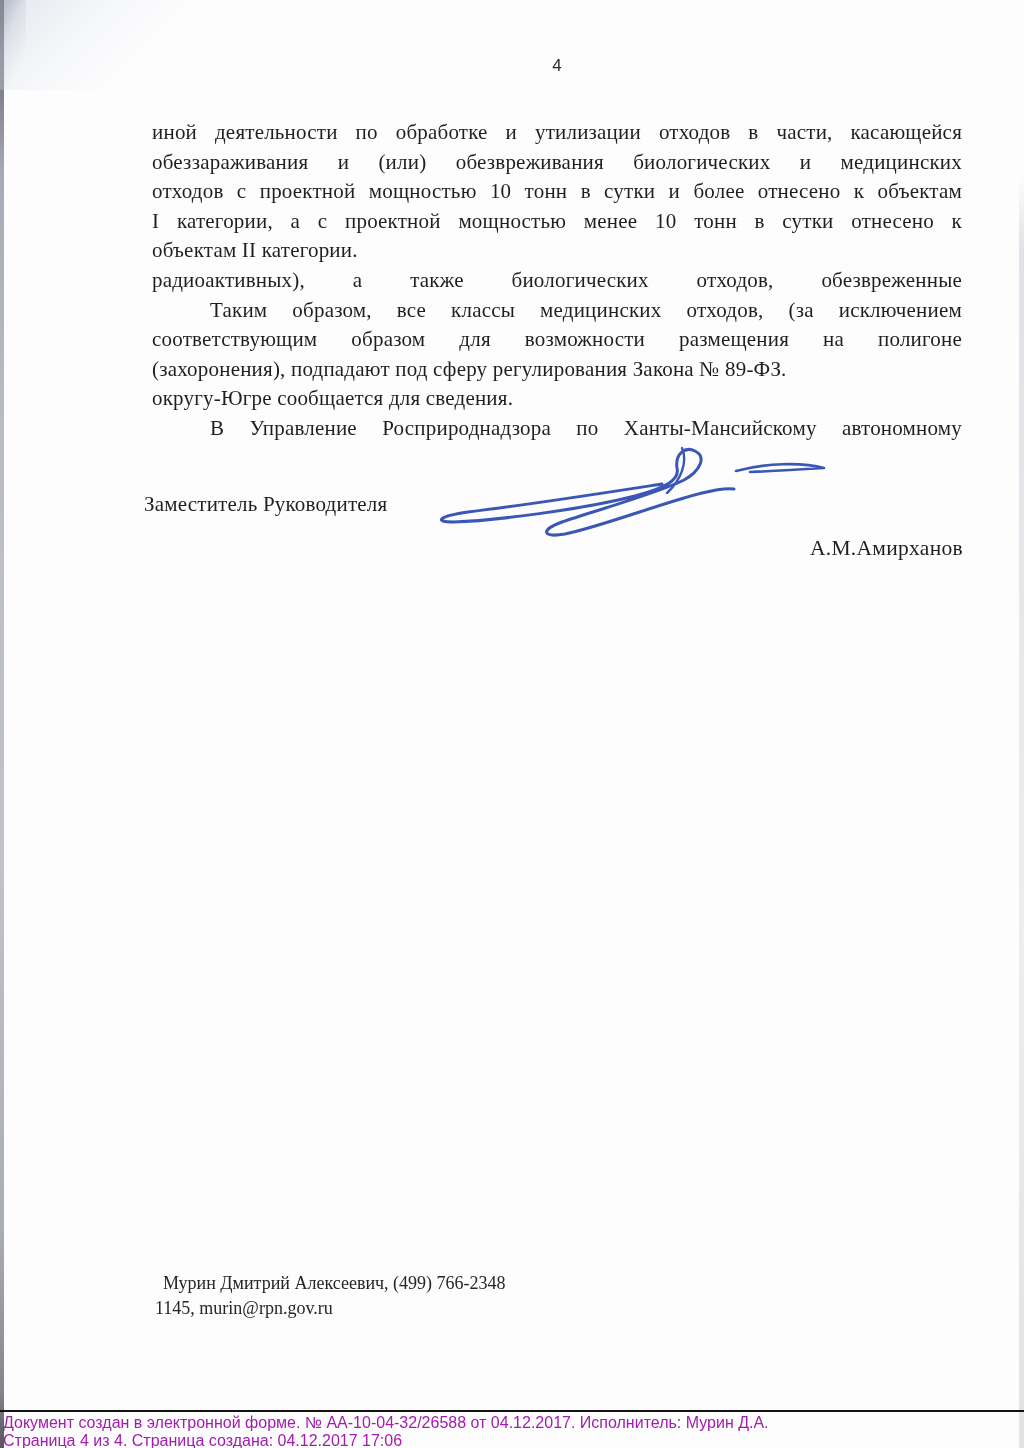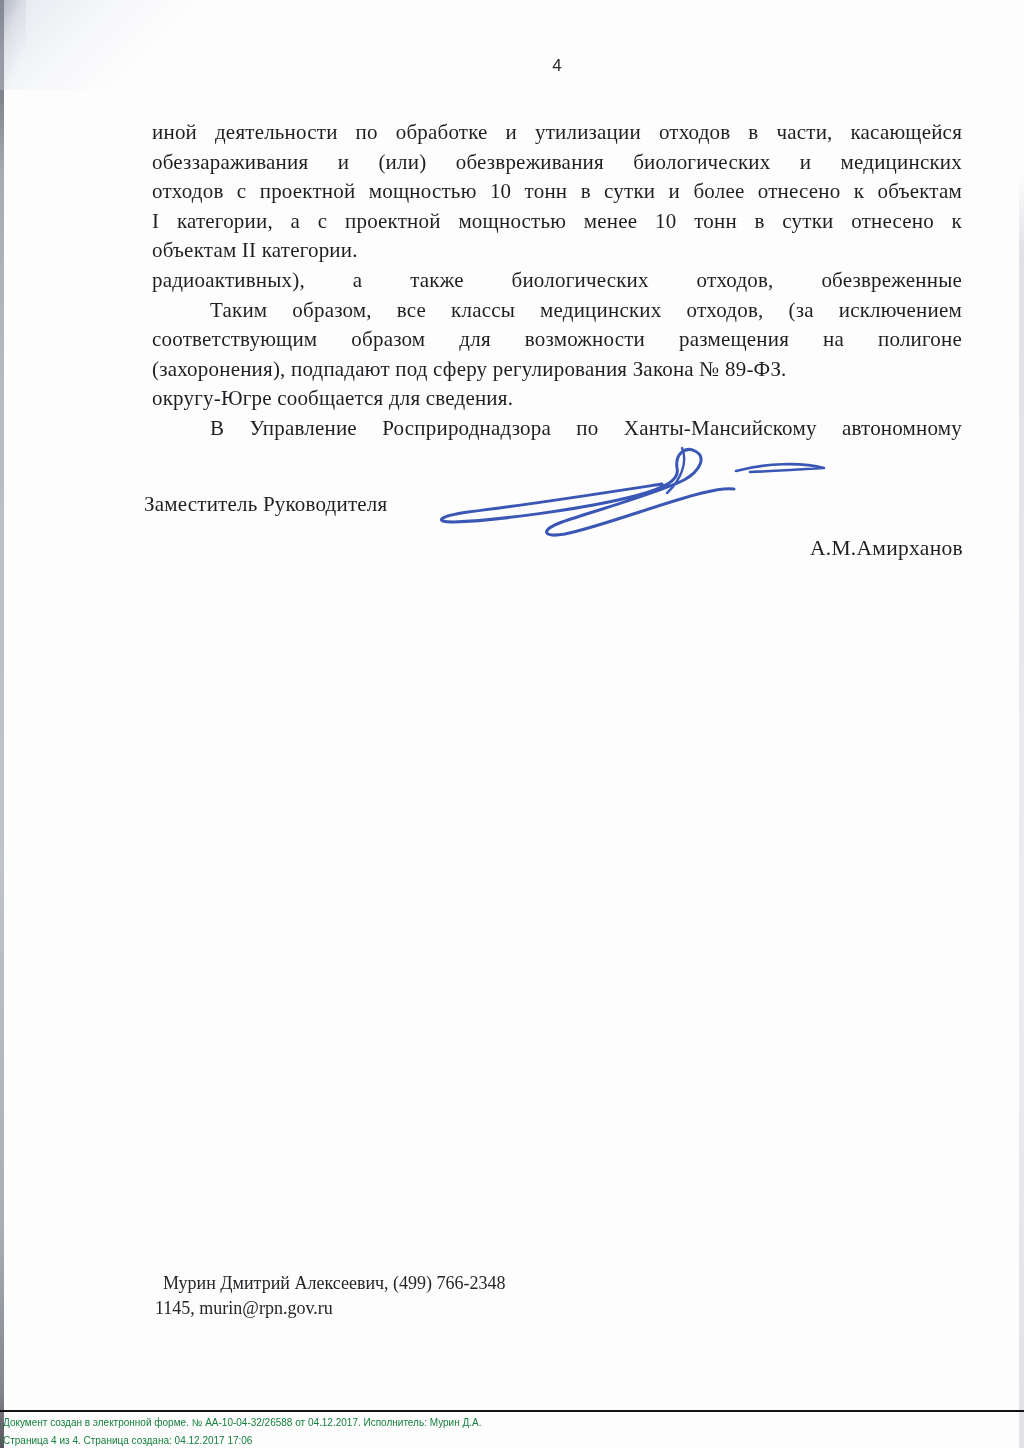--- a/index.html
+++ b/index.html
@@ -72,21 +72,21 @@
   .contact .l1 { padding-left: 8px; text-align: right; }
 
   
   .footer-rule {
     position: absolute; left: 0; right: 0; top: 1410px;
     height: 0; border-top: 2px solid #121212;
   }
   .footer {
     position: absolute; left: 3px; top: 1414px; right: 12px;
     font-family: "Liberation Sans", sans-serif;
-    font-size: 10px; line-height: 17.5px; color: #15803d;
+    font-size: 16px; line-height: 17.5px; color: #a21caf;
   }
 </style>
 </head>
 <body>
 
 <div class="edge-left"></div>
 <div class="edge-left-smudge"></div>
 <div class="corner-wash"></div>
 <div class="edge-right"></div>
 

